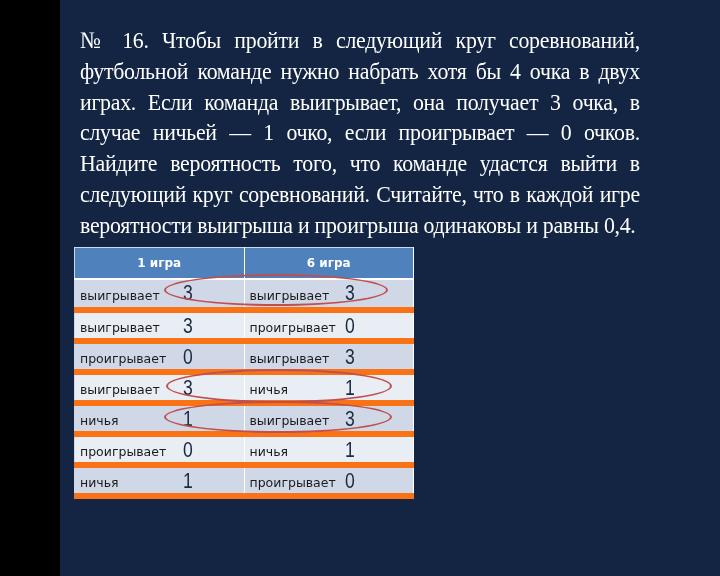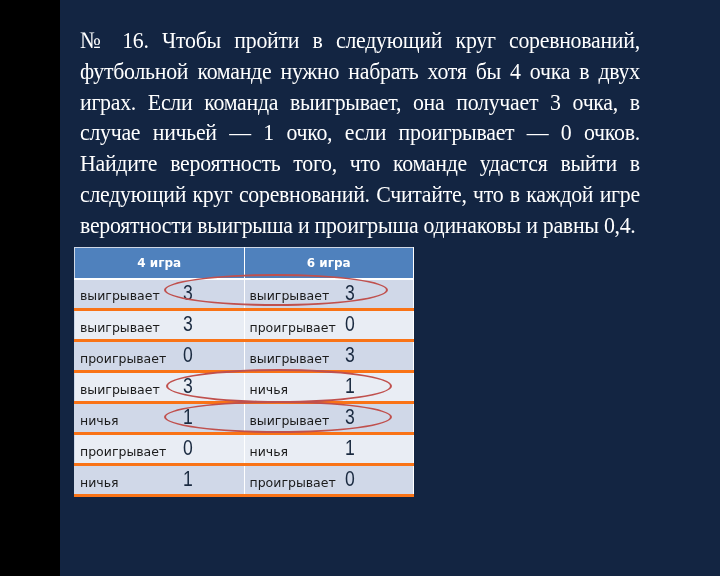--- a/index.html
+++ b/index.html
@@ -37,21 +37,21 @@
       border: 1px solid #cfd8e6;
     }
     table.outcomes th {
       background: #4f81bd; color: #fff;
       font-size: 12px; font-weight: bold; height: 31px;
       text-align: center; border-right: 1px solid #fff;
       border-bottom: 2px solid #fff;
     }
     table.outcomes td {
       height: 31px; font-size: 12.5px; color: #1b1b1b;
-      border-right: 1px solid #fff; border-bottom: 3px solid #f97316;
+      border-right: 1px solid #fff; border-bottom: 6px solid #f97316;
       position: relative; padding-left: 5px; width: 170px;
       vertical-align: middle;
     }
     table.outcomes tr.odd td { background: #d0d8e8; }
     table.outcomes tr.even td { background: #e9edf4; }
     .cell-text { position: relative; top: 2px; }
     .score {
       position: absolute; top: 0px;
       font-family: "Liberation Sans", sans-serif;
       font-size: 22px; color: #1a2a40;
@@ -70,21 +70,21 @@
 <div class="frame">
   <div class="slide">
     <div class="slide-edge"></div>
 
     <p class="problem">№ 16. Чтобы пройти в следующий круг соревнований, футбольной команде нужно набрать хотя бы 4 очка в двух играх. Если команда выигрывает, она получает 3 очка, в случае ничьей — 1 очко, если проигрывает — 0 очков. Найдите вероятность того, что команде удастся выйти в следующий круг соревнований. Считайте, что в каждой игре вероятности выигрыша и проигрыша одинаковы и равны 0,4.</p>
 
     <div class="table-wrap">
       <table class="outcomes">
         <thead>
           <tr>
-            <th>4 игра</th>
+            <th>1 игра</th>
             <th>6 игра</th>
           </tr>
         </thead>
         <tbody>
           <tr class="odd">
             <td><span class="cell-text">выигрывает</span><span class="score c1">3</span></td>
             <td><span class="cell-text">выигрывает</span><span class="score c2">3</span></td>
           </tr>
           <tr class="even">
             <td><span class="cell-text">выигрывает</span><span class="score c1">3</span></td>

